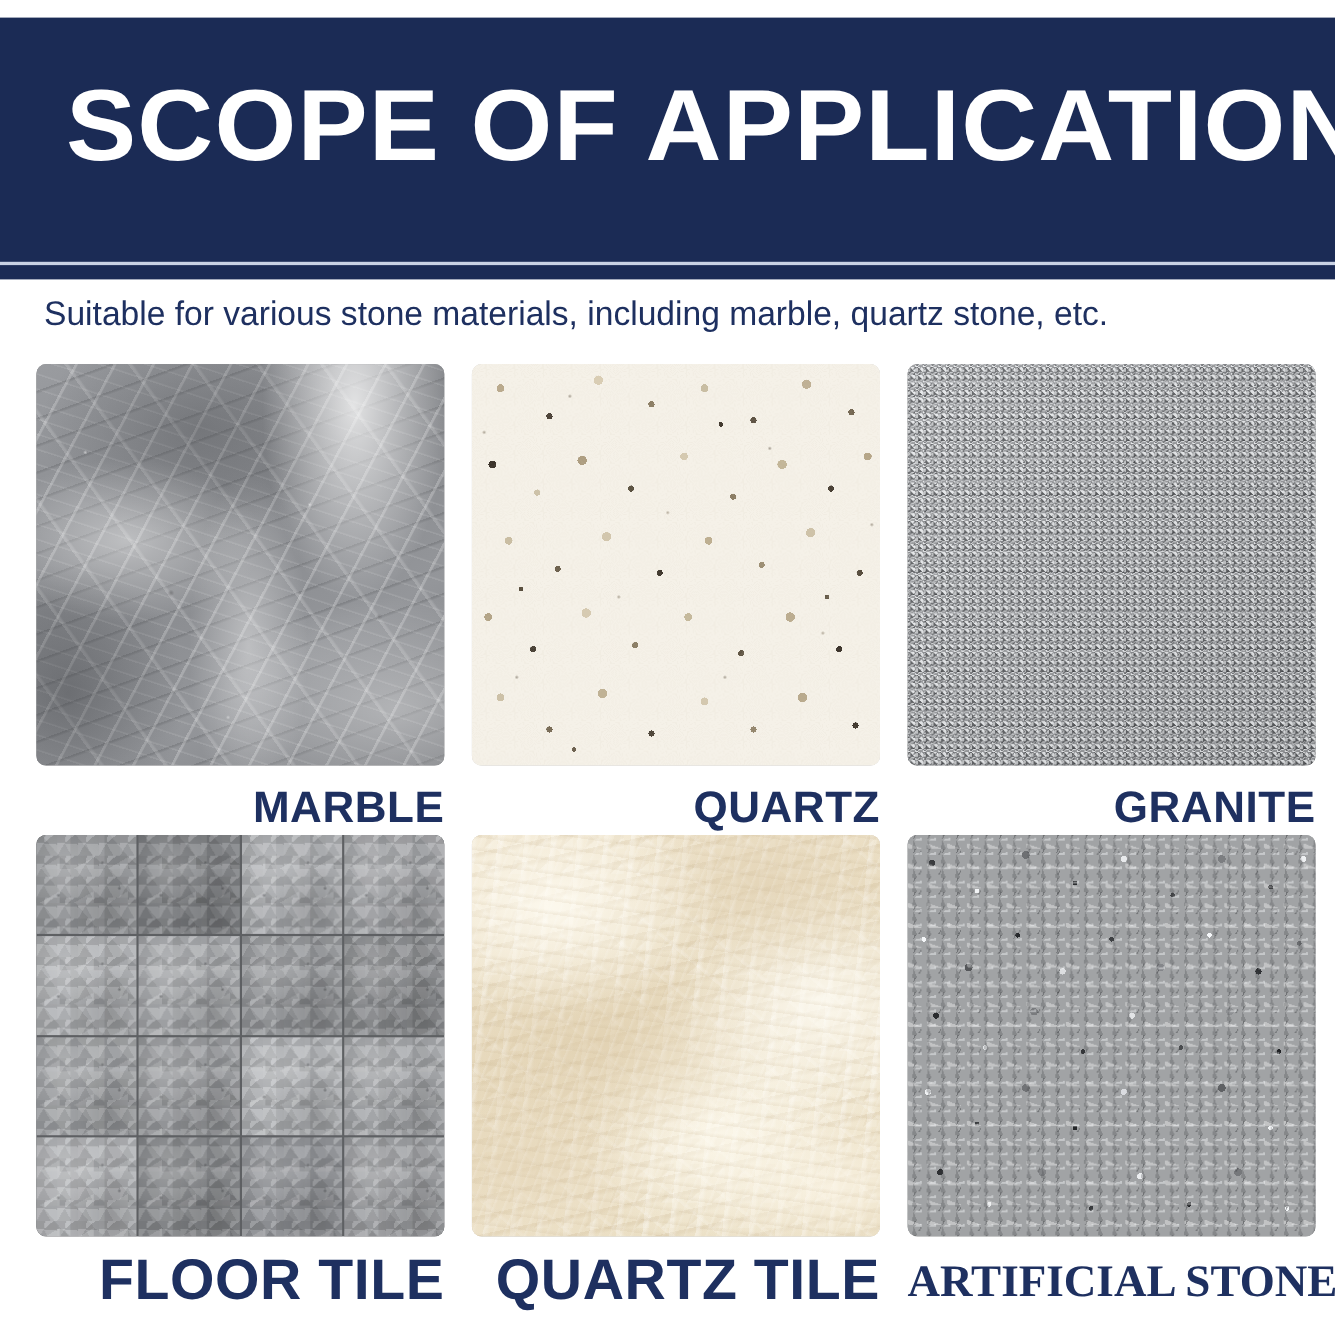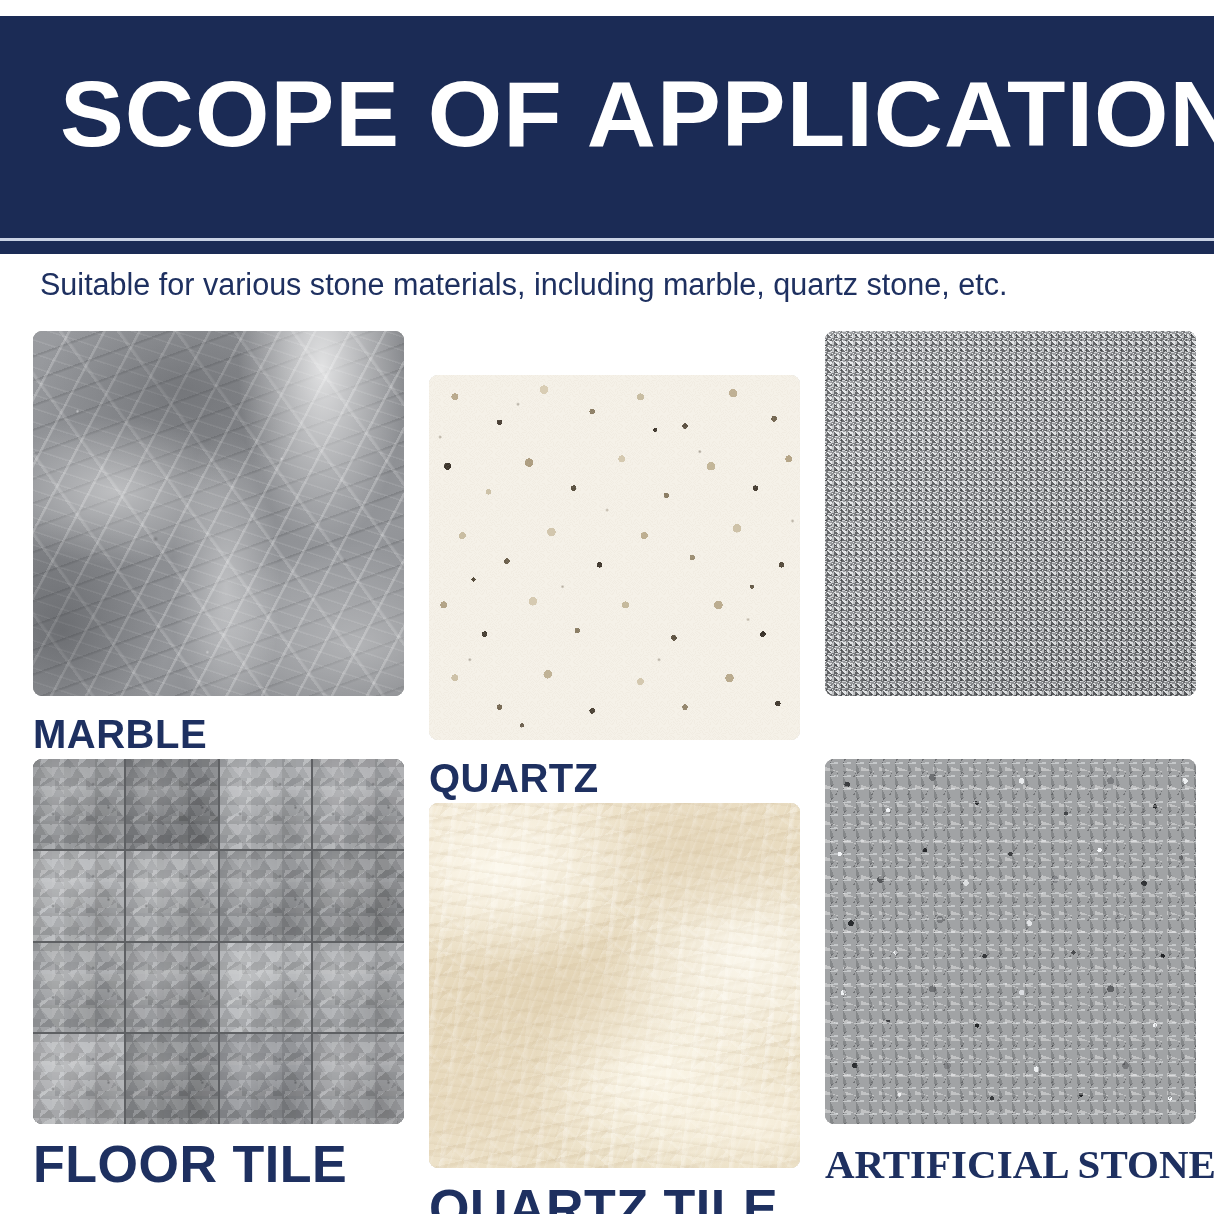--- a/index.html
+++ b/index.html
@@ -72,42 +72,42 @@
     left: 33px;
     top: 331px;
     width: 1157px;
     height: 840px;
   }
   .cell {
     position: absolute;
     width: 371px;
   }
   .cell.c0 { left: 0px; }
-  .cell.c1 { left: 396px; margin-top: 44px; }
+  .cell.c1 { left: 396px; }
   .cell.c2 { left: 792px; }
   .cell.r0 { top: 0px; }
   .cell.r1 { top: 428px; }
 
   .swatch {
     width: 371px;
     height: 365px;
     border-radius: 9px;
     overflow: hidden;
     position: relative;
     background-color: #b9b9b9;
   }
   .swatch .tex {
     position: absolute;
     left: 0; top: 0;
     width: 100%; height: 100%;
   }
 
   .caption {
     width: 371px;
-    text-align: left;
+    text-align: right;
     color: #1e3060;
     font-family: "Liberation Sans", sans-serif;
     font-weight: bold;
     font-size: 40px;
     line-height: 48px;
     margin-top: 14px;
     white-space: nowrap;
     letter-spacing: 0.5px;
   }
   .cell.r1 .caption {
@@ -373,20 +373,21 @@
     <div class="swatch">
       <div class="tex tex-quartz"></div>
     </div>
     <div class="caption">QUARTZ</div>
   </div>
 
   <div class="cell r0 c2">
     <div class="swatch">
       <div class="tex tex-granite"></div>
     </div>
+    <div class="caption">GRANITE</div>
   </div>
 
   <div class="cell r1 c0">
     <div class="swatch">
       <div class="tex tex-floortile">
         <div class="ft-grid">
           <div class="ft-cell" style="background-color:#9a9c9f"></div>
           <div class="ft-cell" style="background-color:#818386"></div>
           <div class="ft-cell" style="background-color:#adafb2"></div>
           <div class="ft-cell" style="background-color:#a6a8ab"></div>

